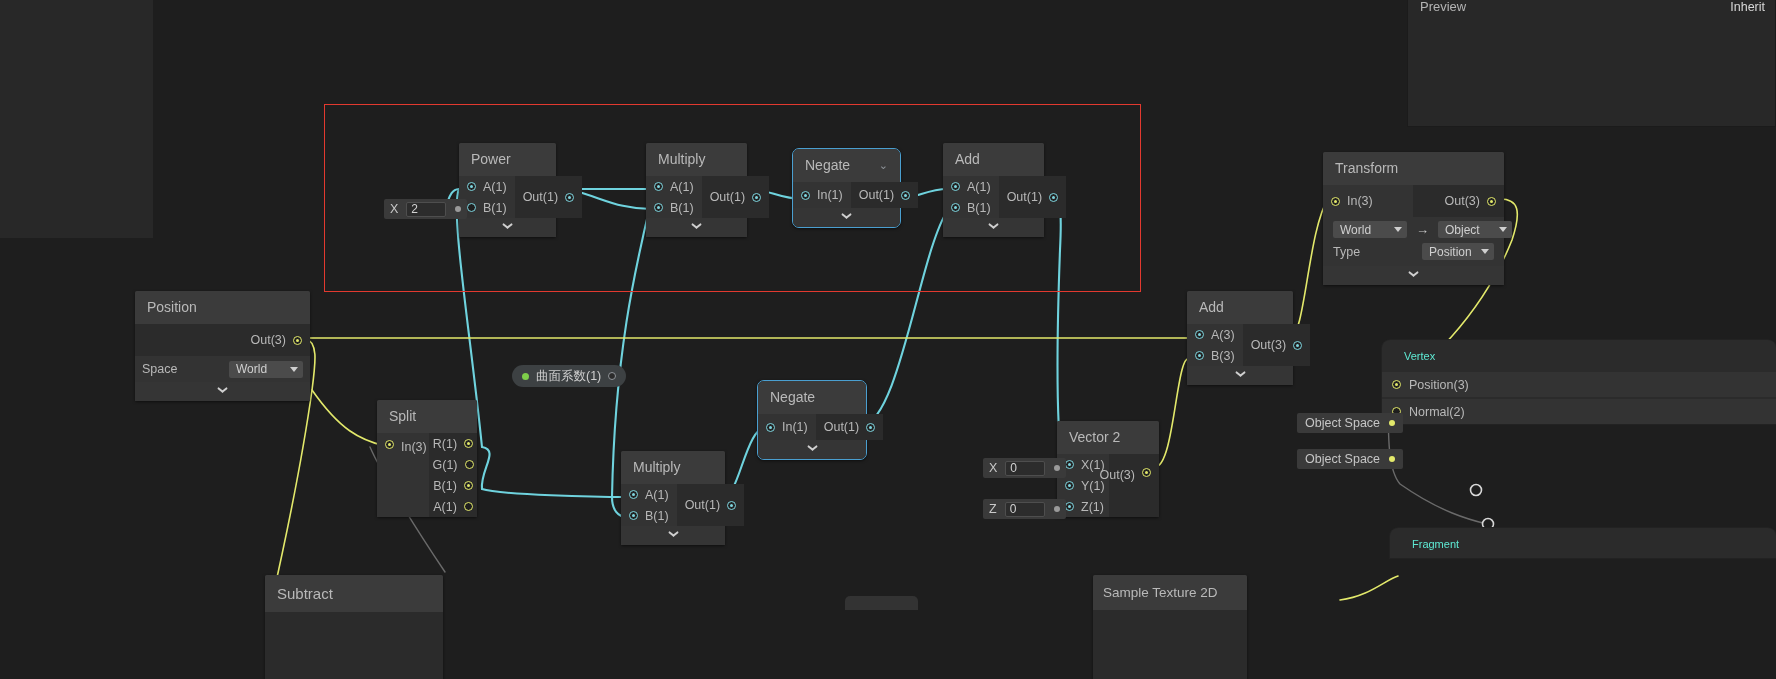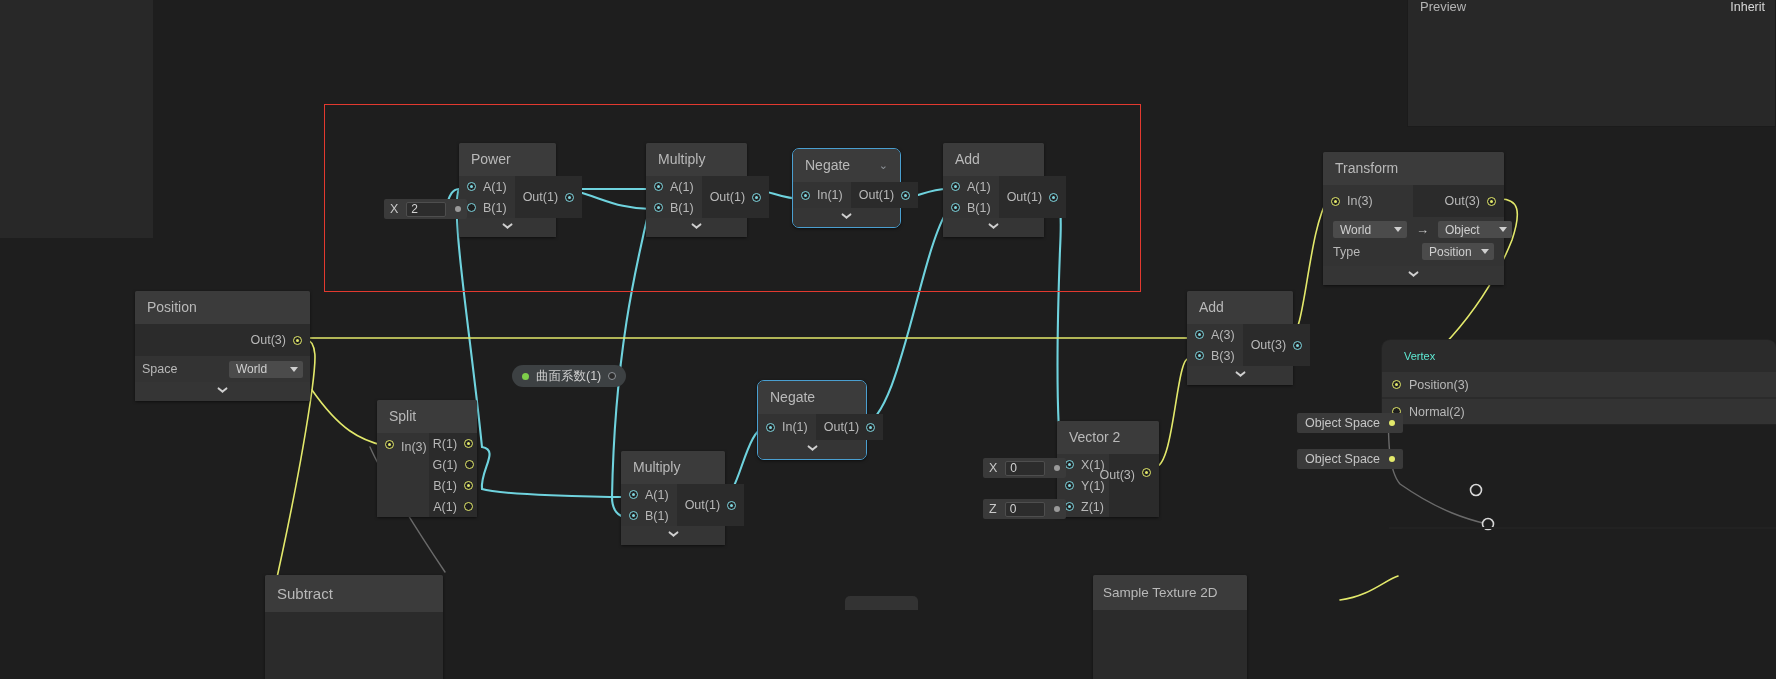--- a/index.html
+++ b/index.html
@@ -563,20 +563,21 @@
   <div class="space-pill" style="left:1297px;top:413px;">
     <span>Object Space</span>
     <span class="sdot"></span>
   </div>
   <div class="space-pill" style="left:1297px;top:449px;">
     <span>Object Space</span>
     <span class="sdot"></span>
   </div>
 
   <div class="master" style="left:1390px;top:528px;width:386px;">
+    <div class="master-title">Fragment</div>
   </div>
 
   <div class="node" style="left:265px;top:575px;width:178px;">
     <div class="node-title" style="font-size:15px;padding:10px 12px;">
       <span>Subtract</span>
     </div>
     <div style="height:80px;background:#2b2b2b;"></div>
   </div>
 
   <div class="node" style="left:1093px;top:575px;width:154px;">

